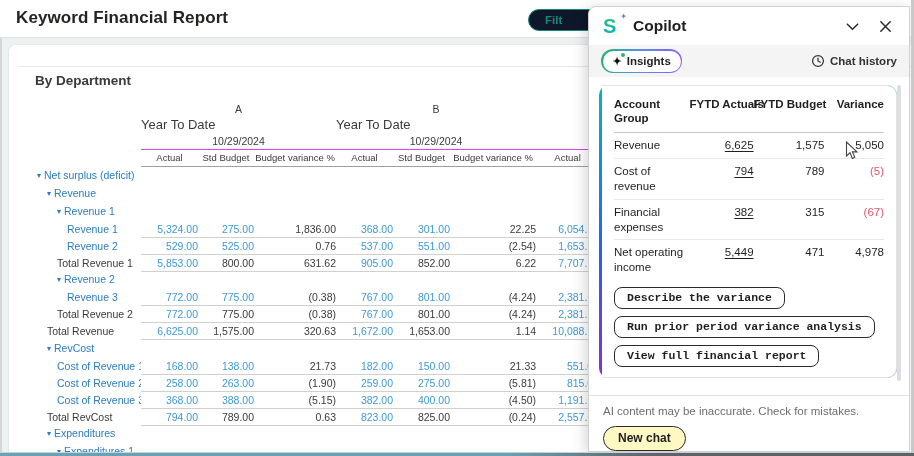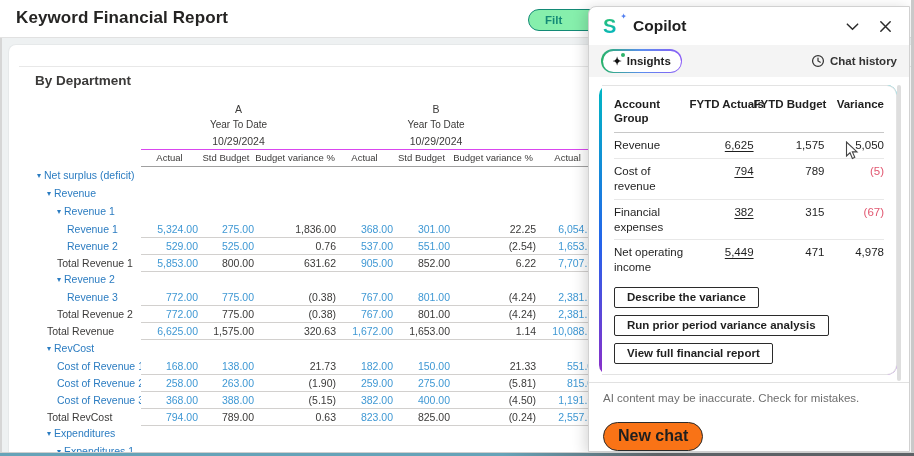--- a/index.html
+++ b/index.html
@@ -2,39 +2,39 @@
 <html><head>
 <meta charset="utf-8">
 <style>
   * { margin:0; padding:0; box-sizing:border-box; }
   html,body { font-family:"Liberation Sans", sans-serif; background:#fff; }
   .screen { position:relative; width:914px; height:456px; background:#fff; overflow:hidden; }
 
   
   .appbar { position:absolute; left:0; top:0; width:100%; height:38px; background:#fff; border-bottom:1px solid #e1e1e1; z-index:1; }
   .appbar h1 { position:absolute; left:16px; top:8px; font-size:17px; font-weight:700; color:#252423; letter-spacing:.1px; }
-  .filter-btn { position:absolute; left:528px; top:9px; width:86px; height:22px; border:1px solid #138a76; border-radius:11px; background:#86efac; color:#138a76; font-family:"Liberation Sans",sans-serif; font-size:11.5px; font-weight:700; text-align:left; padding-left:16px; }
+  .filter-btn { position:absolute; left:528px; top:9px; width:86px; height:22px; border:1px solid #138a76; border-radius:11px; background:#0f172a; color:#138a76; font-family:"Liberation Sans",sans-serif; font-size:11.5px; font-weight:700; text-align:left; padding-left:16px; }
 
   
   .content-bg { position:absolute; left:0; top:38px; width:100%; height:414px; background:#eef1f2; }
   .edge-left { position:absolute; left:0; top:38px; bottom:4px; width:2px; background:#d6d6d6; z-index:5; }
   .edge-right { position:absolute; right:0; top:0; bottom:4px; width:3px; background:#c9c9c9; z-index:31; }
   .bottom-strip { position:absolute; left:0; right:0; bottom:0; height:4px; z-index:30;
      background:linear-gradient(90deg,#66a3b8 0%,#66a3b8 55%,#5d6266 72%,#5d6266 100%); border-top:1px solid #cfcfcf; }
 
   .card { position:absolute; left:8px; top:44px; right:2px; bottom:4px; background:#fff; border-radius:8px 0 0 0; border-left:1px solid #e6e9ea; border-top:1px solid #e6e9ea; overflow:hidden; }
   .card-divider { position:absolute; left:10px; right:0; top:21px; border-top:1px solid #e8e8e8; }
   .section-title { position:absolute; left:26px; top:28px; font-size:13.5px; font-weight:700; color:#3b3a39; }
 
   
   #report-table { position:absolute; left:0; top:56px; }
   table.matrix { border-collapse:collapse; table-layout:fixed; font-size:10.5px; color:#3b3a39; }
   table.matrix td, table.matrix th { padding:0; height:16px; line-height:16px; font-weight:400; overflow:hidden; white-space:nowrap; }
   .g-letter { text-align:center; font-size:10.5px; color:#3b3a39; }
-  .g-period { text-align:center; font-size:10px; color:#3b3a39; }
+  .g-period { text-align:left; font-size:13px; color:#3b3a39; }
   .date-cell { text-align:center; font-size:10.5px; color:#3b3a39; border-bottom:1px solid #d946ef; }
   .sub { font-size:9.5px; color:#3b3a39; border-bottom:1px solid #a0a0a0; text-align:center; height:15px; line-height:15px; }
   td.num { text-align:right; padding-right:6px; }
   .u { border-bottom:1px solid #d2d0ce; }
   .tt { border-top:1px solid #a19f9d; }
   .v-blue { color:#3f98d4; }
   .v-dark { color:#3b3a39; }
   .lbl-blue { color:#2b7cc1; }
   .lbl-dark { color:#3b3a39; }
   .arr { font-size:8px; margin-right:3px; position:relative; top:-1px; }
@@ -59,25 +59,25 @@
   .insight-inner { background:#fff; border:1px solid #e3e3e3; border-left:none; border-radius:0 10px 10px 0; padding:6px 12px 10px 12px; }
   table.cp-table { border-collapse:collapse; table-layout:fixed; width:100%; font-size:11.5px; color:#1f1f1f; }
   table.cp-table th { font-weight:700; text-align:left; padding:5px 0 6px 0; line-height:1.25; vertical-align:top; }
   table.cp-table th.r, table.cp-table td.r { text-align:right; white-space:nowrap; }
   table.cp-table thead tr { border-bottom:1px solid #c8c8c8; }
   table.cp-table tbody tr { border-bottom:1px solid #e8e8e8; }
   table.cp-table tbody tr:last-child { border-bottom:none; }
   table.cp-table td { padding:5px 0; line-height:1.3; vertical-align:top; }
   .val-link { text-decoration:underline; text-underline-offset:2px; color:#1f1f1f; }
   .neg { color:#e1566f; }
-  .sugg-btn { display:block; margin-top:7px; padding:3px 12px 4px 12px; border:1.3px solid #2b2b2b; border-radius:2px; background:#fff; font-family:Liberation Sans, sans-serif; font-size:11.5px; font-weight:700; color:#1f1f1f; white-space:nowrap; }
+  .sugg-btn { display:block; margin-top:7px; padding:3px 12px 4px 12px; border:1.3px solid #2b2b2b; border-radius:8px; background:#fff; font-family:Liberation Mono, monospace; font-size:11.5px; font-weight:700; color:#1f1f1f; white-space:nowrap; }
   .cp-scrollbar { position:absolute; right:8px; top:78px; width:4px; height:296px; background:#dedede; border-radius:2px; }
   .cp-footer { flex:none; border-top:1px solid #e1e1e1; padding:9px 14px 0 14px; }
   .disclaimer { font-size:11.5px; color:#6e6e6e; }
-  .newchat-btn { margin-top:18px; padding:4px 14px 5px 14px; border:1.3px solid #2b2b2b; border-radius:15px; background:#f97316; font-family:"Liberation Sans",sans-serif; font-size:16px; font-weight:700; color:#1f1f1f; }
+  .newchat-btn { margin-top:9px; padding:4px 14px 5px 14px; border:1.3px solid #2b2b2b; border-radius:15px; background:#fef9c3; font-family:"Liberation Sans",sans-serif; font-size:12px; font-weight:700; color:#1f1f1f; }
 
   .cursor { position:absolute; left:845px; top:141px; z-index:40; }
 </style>
 </head>
 <body>
 
 <div class="screen">
 
   <header class="appbar">
     <h1>Keyword Financial Report</h1>

